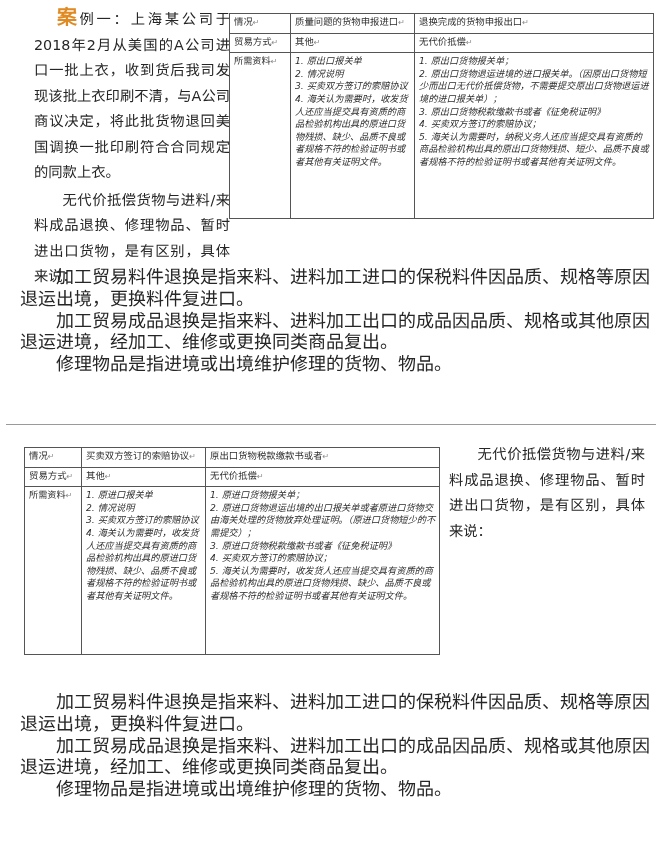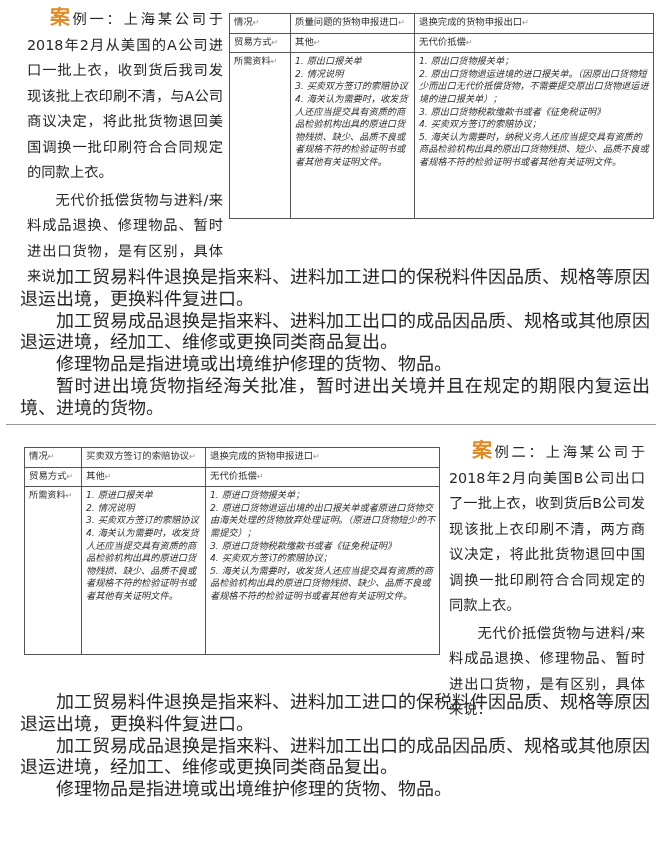--- a/index.html
+++ b/index.html
@@ -78,21 +78,21 @@
 
   
   #top-section {
     position: absolute;
     left: 0; top: 0;
     width: 662px;
     height: 428px;
   }
   #top-case-text {
     position: absolute;
-    left: 27px;
+    left: 34px;
     top: 7px;
     width: 196px;
   }
   #top-table-wrap {
     position: absolute;
     left: 229px;
     top: 13px;
     width: 424px;
   }
   #top-table { width: 424px; }
@@ -186,40 +186,39 @@
             </td>
           </tr>
         </tbody>
       </table>
     </div>
 
     <div id="top-paras">
       <p class="body-text indent pmargin">加工贸易料件退换是指来料、进料加工进口的保税料件因品质、规格等原因退运出境，更换料件复进口。</p>
       <p class="body-text indent pmargin">加工贸易成品退换是指来料、进料加工出口的成品因品质、规格或其他原因退运进境，经加工、维修或更换同类商品复出。</p>
       <p class="body-text indent pmargin">修理物品是指进境或出境维护修理的货物、物品。</p>
-      <p class="body-text indent pmargin">暂时进出境货物指经海关批准，暂时进出关境并且在规定的期限内复运出境、进境的货物。</p>
     </div>
 
     <div class="section-divider" style="top:424px"></div>
   </div>
 
   <div id="bottom-section">
 
     <div id="bottom-table-wrap">
       <table id="bottom-table" class="doc-table">
         <colgroup>
             <col style="width:57px">
             <col style="width:124px">
             <col style="width:234px">
           </colgroup>
         <tbody>
           <tr>
             <td class="hdr"><span>情况</span><span class="pilcrow">↵</span></td>
             <td class="hdr"><span>买卖双方签订的索赔协议</span><span class="pilcrow">↵</span></td>
-            <td class="hdr"><span>退换完成的货物申报进口</span><span class="pilcrow">↵</span></td>
+            <td class="hdr"><span>原出口货物税款缴款书或者</span><span class="pilcrow">↵</span></td>
           </tr>
           <tr>
             <td class="hdr"><span>贸易方式</span><span class="pilcrow">↵</span></td>
             <td class="hdr"><span>其他</span><span class="pilcrow">↵</span></td>
             <td class="hdr"><span>无代价抵偿</span><span class="pilcrow">↵</span></td>
           </tr>
           <tr>
             <td style="height:162px"><span>所需资料</span><span class="pilcrow">↵</span></td>
             <td>
               <span class="cellline">1. 原进口报关单</span>
@@ -233,21 +232,20 @@
               <span class="cellline">3. 原进口货物税款缴款书或者《征免税证明》</span>
               <span class="cellline">4. 买卖双方签订的索赔协议；</span>
               <span class="cellline">5. 海关认为需要时，收发货人还应当提交具有资质的商品检验机构出具的原进口货物残损、缺少、品质不良或者规格不符的检验证明书或者其他有关证明文件。</span>
             </td>
           </tr>
         </tbody>
       </table>
     </div>
 
     <div id="bottom-case-text">
-      <div class="case-block case-first-line"><span class="case-lead">案</span><span>例二：</span><span>上海某公司于2018年2月向美国B公司出口了一批上衣，收到货后B公司发现该批上衣印刷不清，两方商议决定，将此批货物退回中国调换一批印刷符合合同规定的同款上衣。</span></div>
       <div class="case-block indent" style="margin-top:2px;">无代价抵偿货物与进料/来料成品退换、修理物品、暂时进出口货物，是有区别，具体来说：</div>
     </div>
 
     <div id="bottom-paras">
       <p class="body-text indent pmargin">加工贸易料件退换是指来料、进料加工进口的保税料件因品质、规格等原因退运出境，更换料件复进口。</p>
       <p class="body-text indent pmargin">加工贸易成品退换是指来料、进料加工出口的成品因品质、规格或其他原因退运进境，经加工、维修或更换同类商品复出。</p>
       <p class="body-text indent pmargin">修理物品是指进境或出境维护修理的货物、物品。</p>
     </div>
   </div>
 

